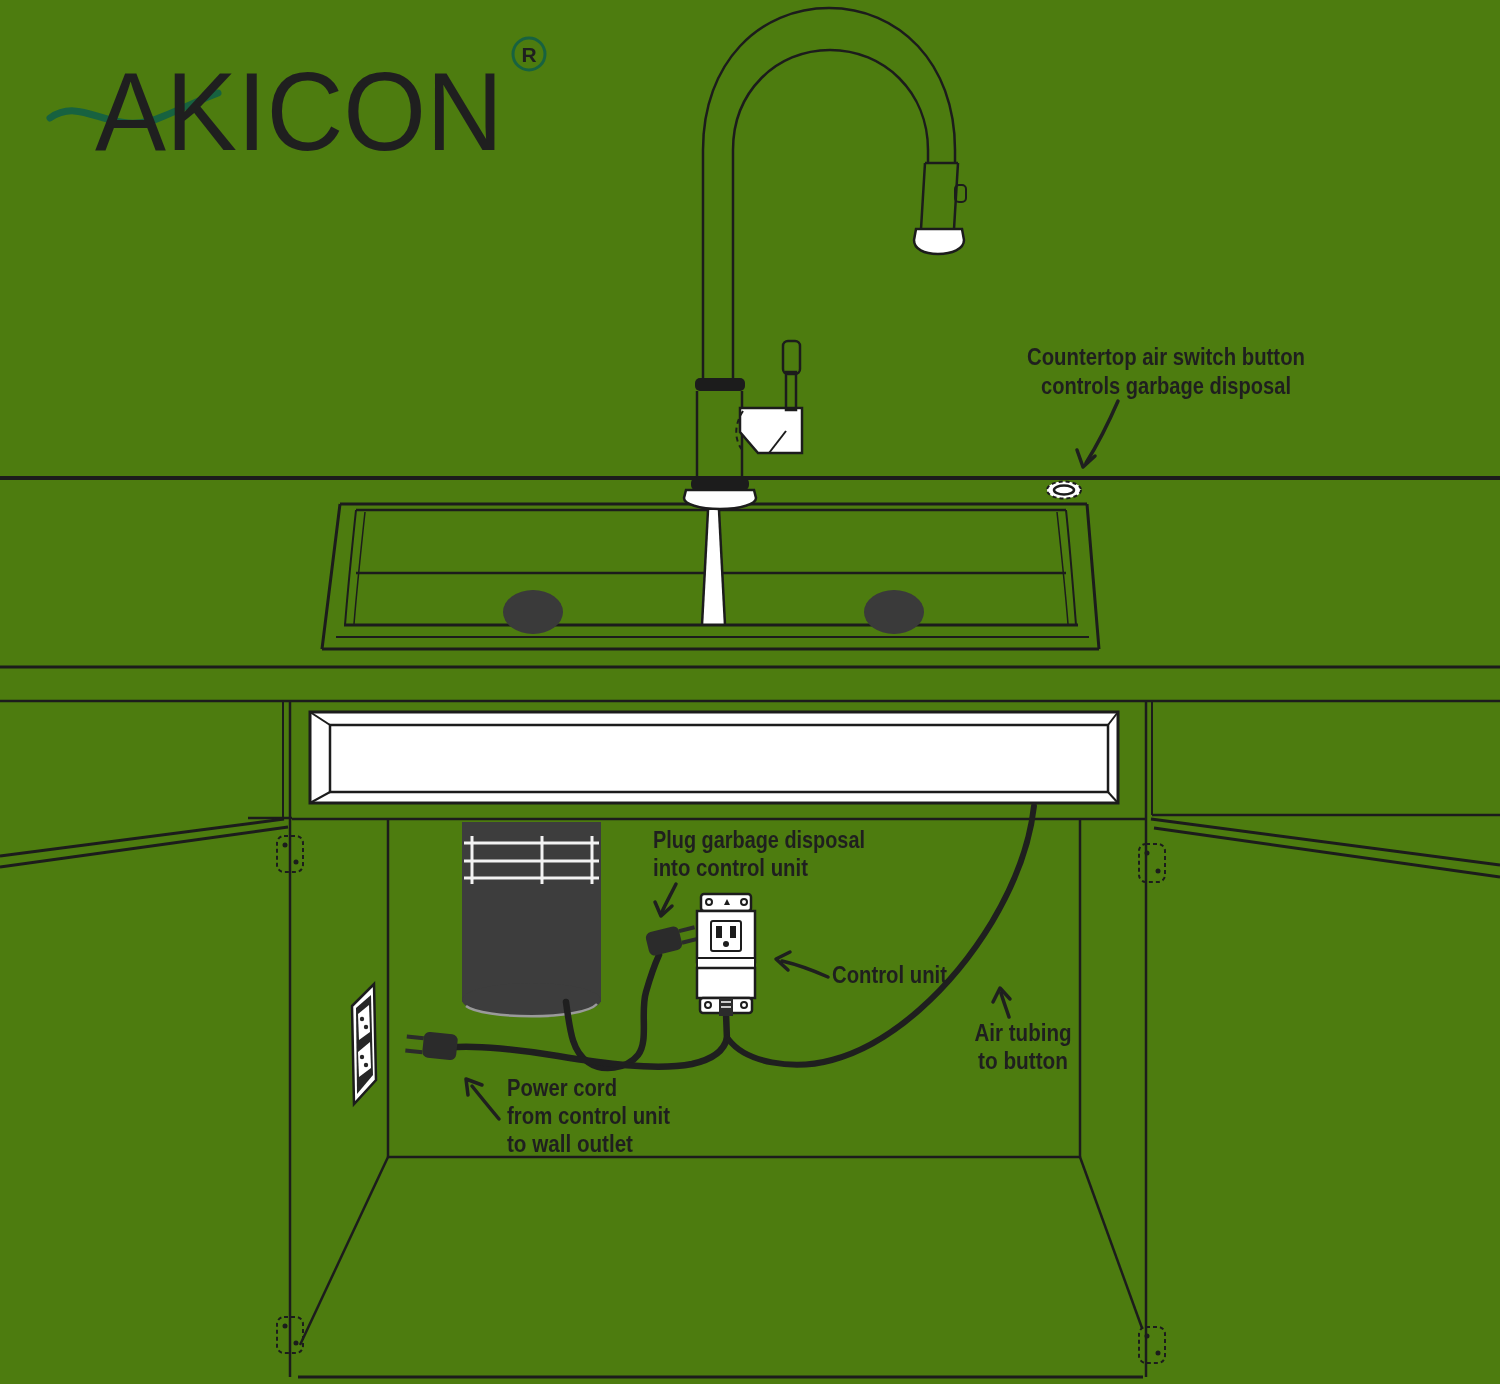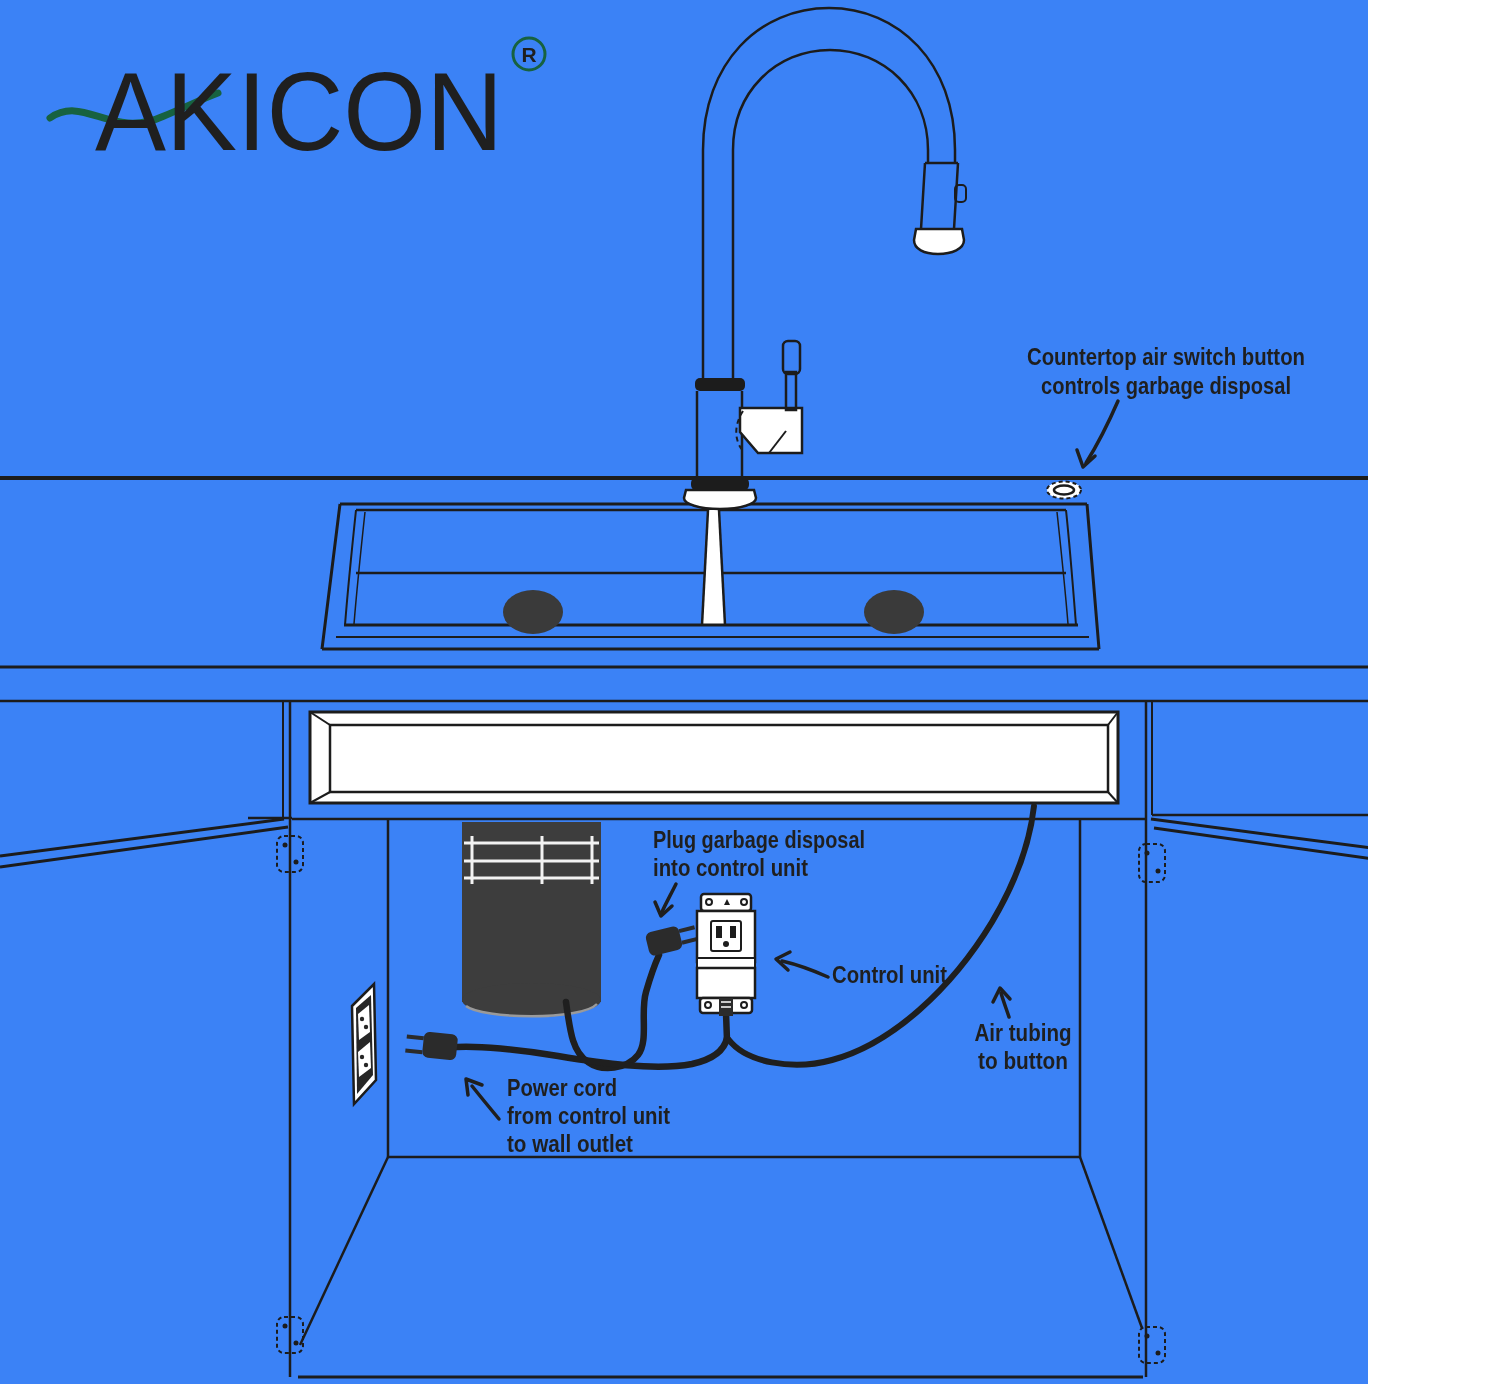--- a/index.html
+++ b/index.html
@@ -1,16 +1,16 @@
 <!DOCTYPE html>
 <html><head>
 <meta charset="utf-8">
 <style>
   html,body{margin:0;padding:0;background:#fff;}
-  .canvas{position:relative;width:1368px;height:1384px;background:#3b82f6;overflow:hidden;
+  .canvas{position:relative;width:1500px;height:1384px;background:#4d7c0f;overflow:hidden;
           font-family:"Liberation Sans", sans-serif;text-align:right;}
   svg{position:absolute;left:0;top:0;}
   text{fill:#1f1f1f;}
   .label{font-family:"Liberation Sans", sans-serif;font-weight:bold;font-size:24px;}
   .logo-text{font-family:"Liberation Sans", sans-serif;font-weight:normal;}
   .reg{font-family:"Liberation Sans", sans-serif;font-weight:bold;font-size:21px;}
 </style>
 </head>
 <body>
 

